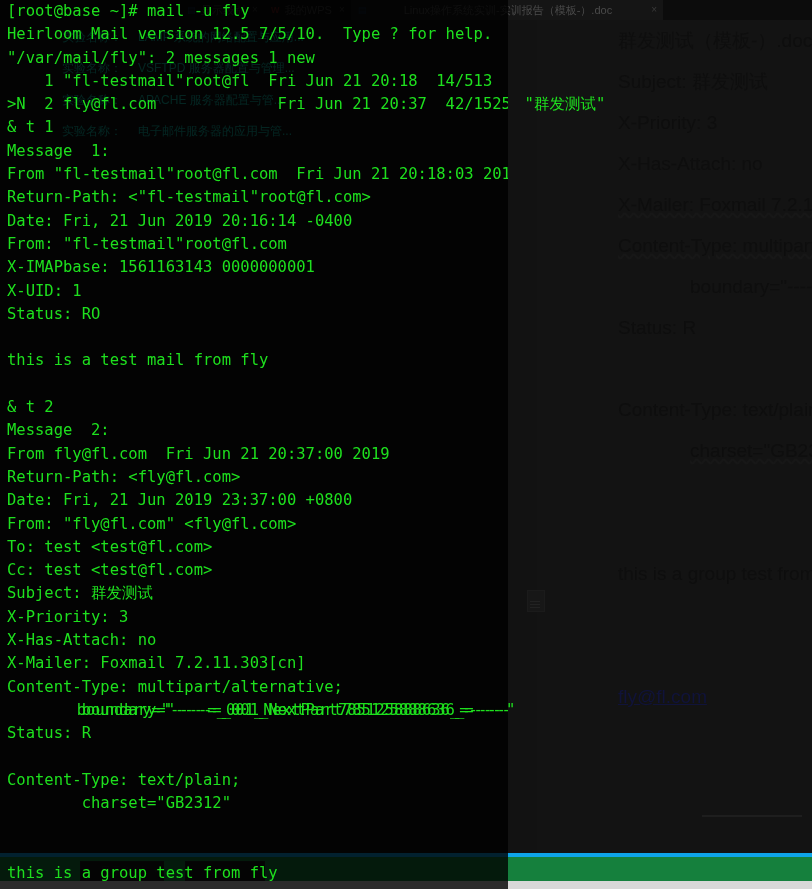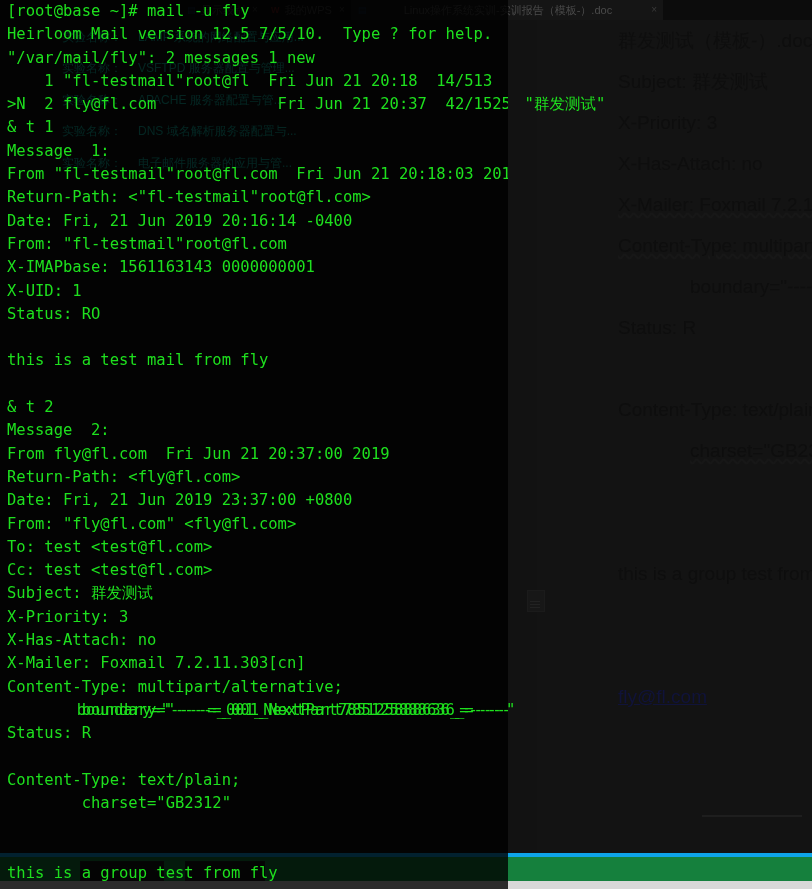--- a/index.html
+++ b/index.html
@@ -213,21 +213,20 @@
         <span class="tab-icon doc-blue">▤</span>
         <span>Linux操作系统实训-实训报告（模板-）.doc</span>
         <span class="tab-close">×</span>
       </div>
     </div>
 
     <div class="wps-outline" id="outline">
         <div class="wps-outline-row"><span class="lbl">实验名称：</span><span>LAMP 系统的网络配置与应用...</span></div>
         <div class="wps-outline-row"><span class="lbl">实验名称：</span><span>VSFTPD 服务器配置与管理...</span></div>
         <div class="wps-outline-row"><span class="lbl">实验名称：</span><span>APACHE 服务器配置与管...</span></div>
-        <div class="wps-outline-row"><span class="lbl">实验名称：</span><span>DNS 域名解析服务器配置与...</span></div>
         <div class="wps-outline-row"><span class="lbl">实验名称：</span><span>电子邮件服务器的应用与管...</span></div>
       </div>
 
     <div class="wps-doc">
       <div class="wps-doc-inner" id="docbody">
           <span class="indent" style="padding-left: 0px;">群发测试（模板-）.doc</span>
           <span class="indent" style="padding-left: 0px;">Subject:  群发测试</span>
           <span class="indent" style="padding-left: 0px;">X-Priority: 3</span>
           <span class="indent" style="padding-left: 0px;">X-Has-Attach: no</span>
           <span class="indent" style="padding-left: 0px;"><span class="squig">X-Mailer: Foxmail 7.2.11.303[cn]</span></span>

